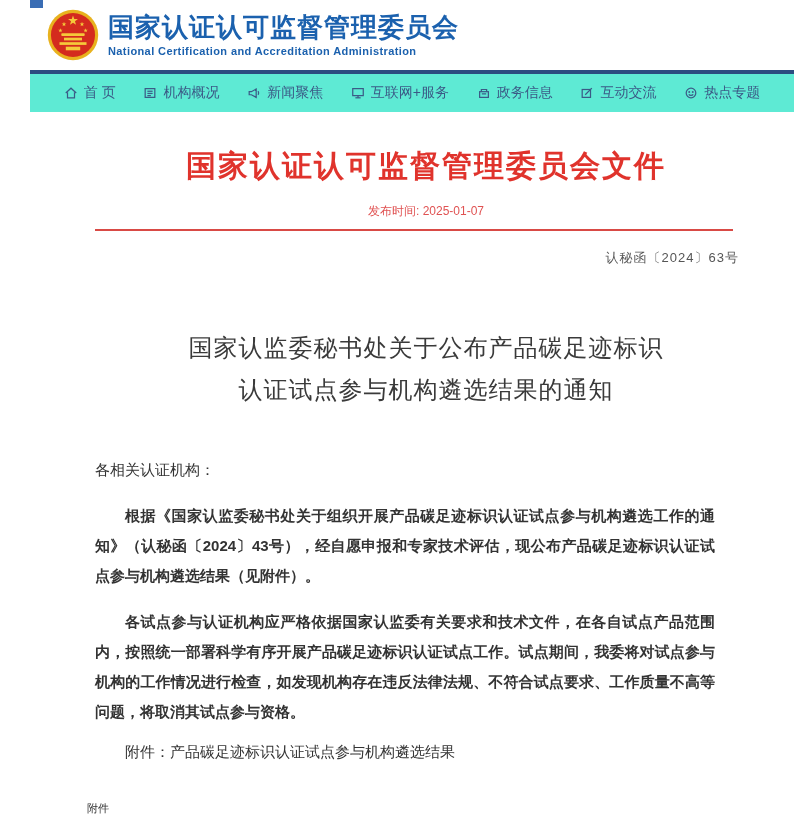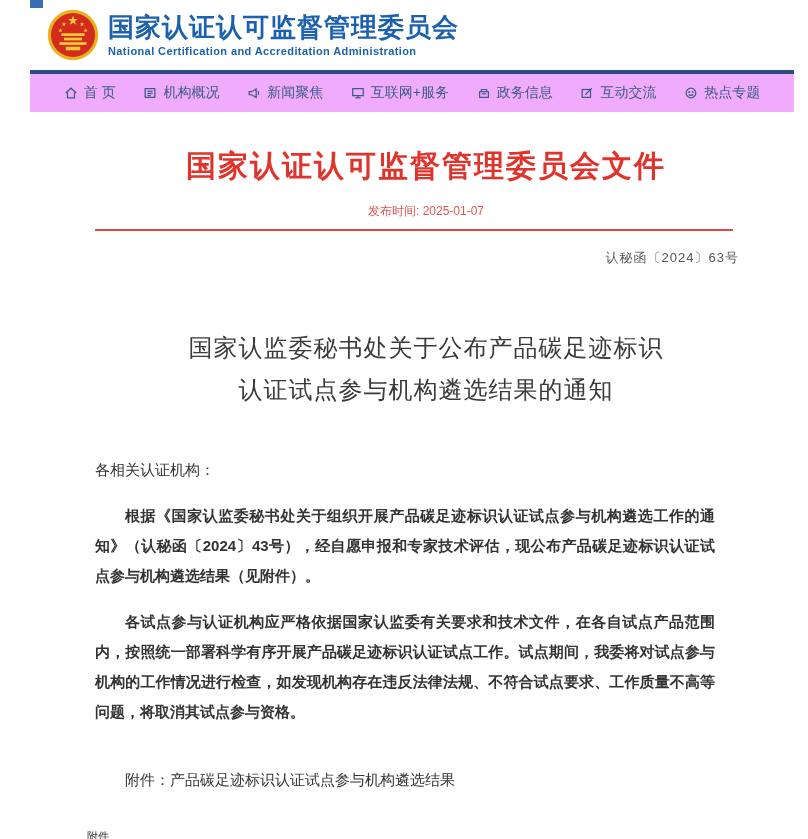--- a/index.html
+++ b/index.html
@@ -24,38 +24,38 @@
     flex:1; border:1px solid #cfcfcf; border-right:none; font-size:11px; padding:0 6px;
     color:#444; outline:none; font-family:inherit;
   }
   .search-input::placeholder { color:#aaa; }
   .search-btn { width:29px; height:23px; background:#d0281c; border:none; cursor:pointer; display:flex; align-items:center; justify-content:center; }
   .hotwords { margin-top:6px; font-size:10.5px; color:#9a9a9a; white-space:nowrap; }
   .hotwords a { color:#8f8f8f; text-decoration:none; margin-right:7px; cursor:pointer; }
 
   
   .nav {
-    margin:0 14px 0 30px; border-top:4px solid #2b4d80; background:#f0abfc;
+    margin:0 14px 0 30px; border-top:4px solid #2b4d80; background:#5eead4;
     height:42px; display:flex; align-items:center; justify-content:space-around; padding:0 20px;
   }
   .nav-item { display:flex; align-items:center; gap:6px; color:#3b5a86; font-size:14px; cursor:pointer; white-space:nowrap; }
   .nav-item svg { display:block; }
 
   
   .doc { padding:0 51px 0 95px; }
   .doc-banner { margin-top:34px; text-align:center; font-size:30px; font-weight:bold; color:#e0332c; letter-spacing:2px; }
   .doc-publish { margin-top:16px; text-align:center; font-size:12px; color:#e05252; }
   .doc-redline { margin-top:9px; height:2px; background:#d94a45; width:638px; }
   .doc-number { margin-top:18px; text-align:right; padding-right:18px; font-size:13px; color:#555; letter-spacing:1px; }
 
   .doc-title { margin-top:60px; text-align:center; font-size:24px; color:#3a3a3a; line-height:1.75; letter-spacing:1px; }
 
   .doc-body { margin-top:44px; font-size:15px; color:#333; line-height:2.0; width:620px; }
   .doc-body .para { text-indent:2em; margin-top:16px; text-align:justify;font-weight:bold; }
-  .attach-ref { margin-top:38px; text-indent:2em; font-size:15px; color:#333; }
+  .attach-ref { margin-top:10px; text-indent:2em; font-size:15px; color:#333; }
   .attach-label { margin-top:30px; margin-left:-8px; font-size:11px; color:#333; }
 </style>
 </head>
 <body>
 
 <div class="corner-chip"></div>
 
 <div class="header">
   <div class="brand">
     <span class="emblem">

